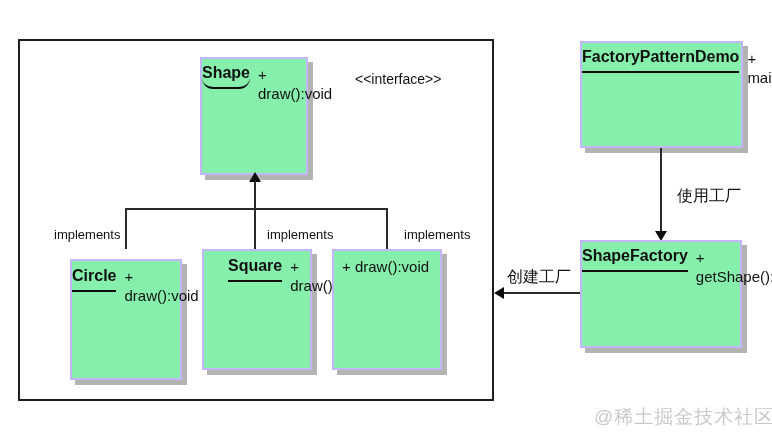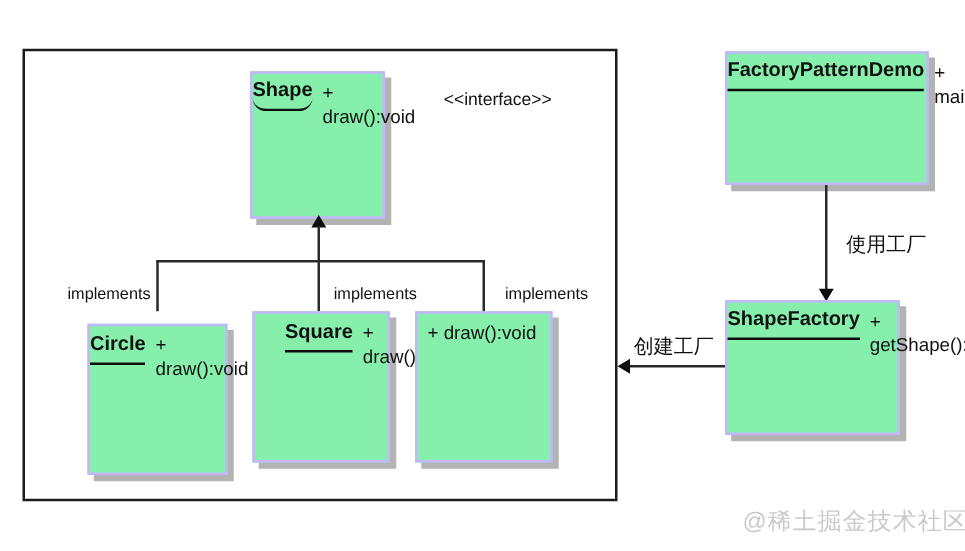--- a/index.html
+++ b/index.html
@@ -86,21 +86,21 @@
 <div class="abs uml-class" style="left:580px;top:41px;width:163px;height:107px;">
   <div class="t" style="height:28px;">FactoryPatternDemo</div>
   <div class="a" style="height:28px;"></div>
   <div class="m">+ main():void</div>
 </div>
 
 <div class="abs line" style="left:660px;top:148px;width:2px;height:84px;"></div>
 <div class="abs arr-down" style="left:655px;top:231px;"></div>
 <div class="abs lbl-cn" style="left:677px;top:186px;">使用工厂</div>
 
-<div class="abs uml-class" style="left:580px;top:240px;width:140px;height:108px;">
+<div class="abs uml-class" style="left:580px;top:240px;width:162px;height:108px;">
   <div class="t" style="height:28px;">ShapeFactory</div>
   <div class="a" style="height:27px;"></div>
   <div class="m">+ getShape():Shape</div>
 </div>
 
 <div class="abs line" style="left:503px;top:292px;width:77px;height:2px;"></div>
 <div class="abs arr-left" style="left:494px;top:287px;"></div>
 <div class="abs lbl-cn" style="left:507px;top:267px;">创建工厂</div>
 
 <div class="abs watermark" style="left:594px;top:404px;">@稀土掘金技术社区</div>

